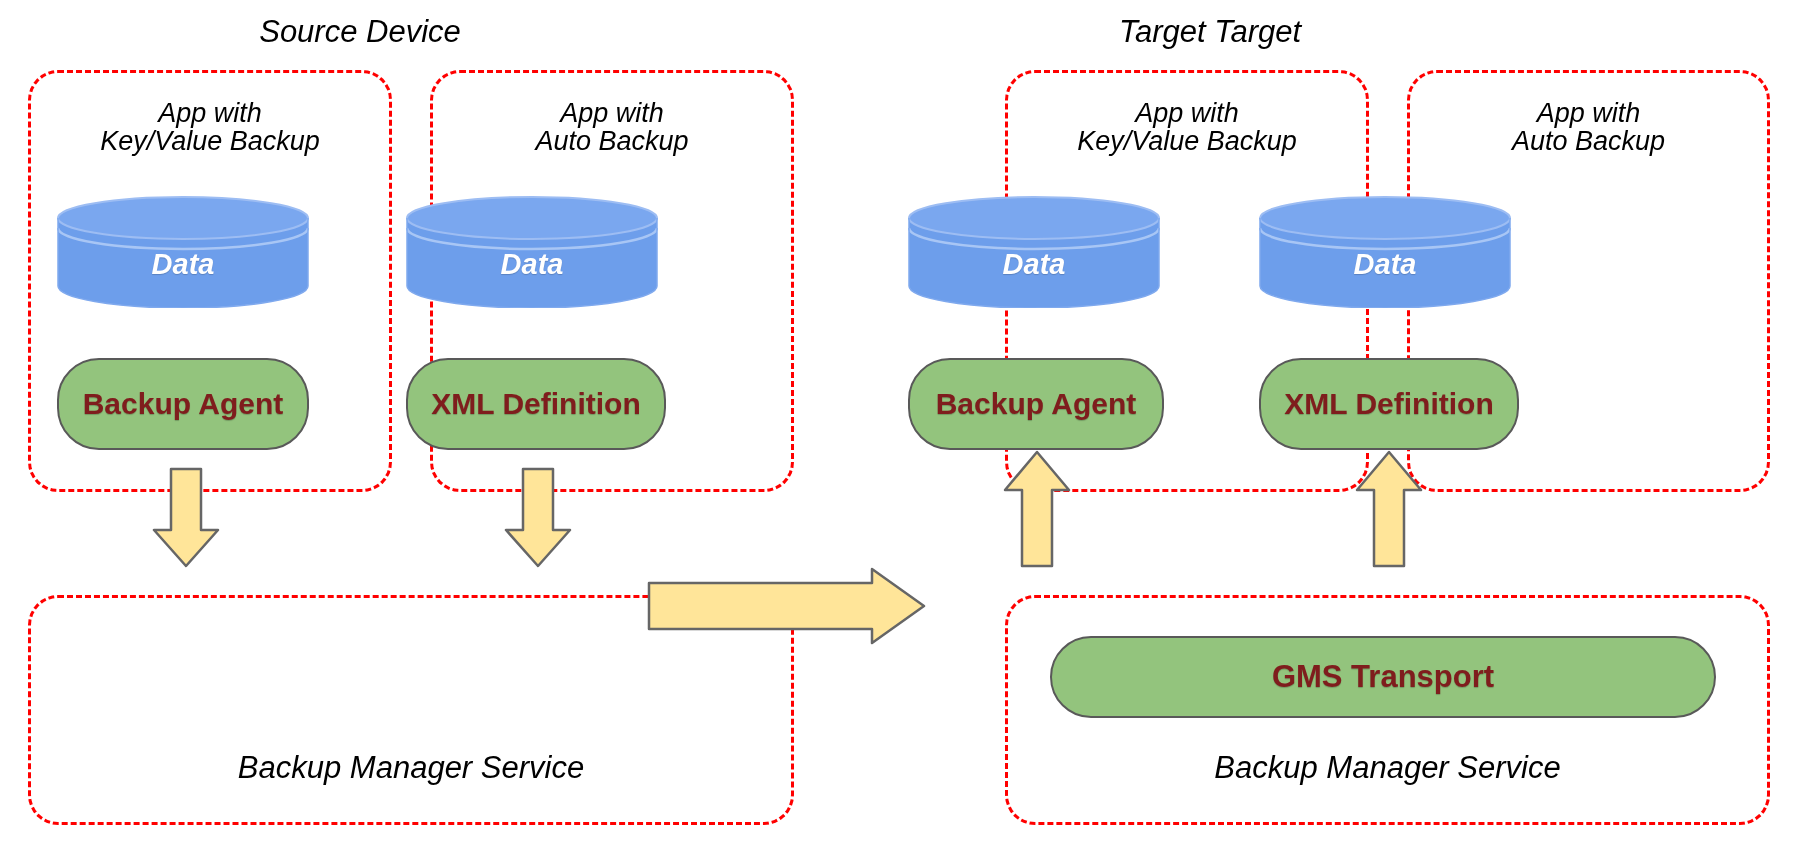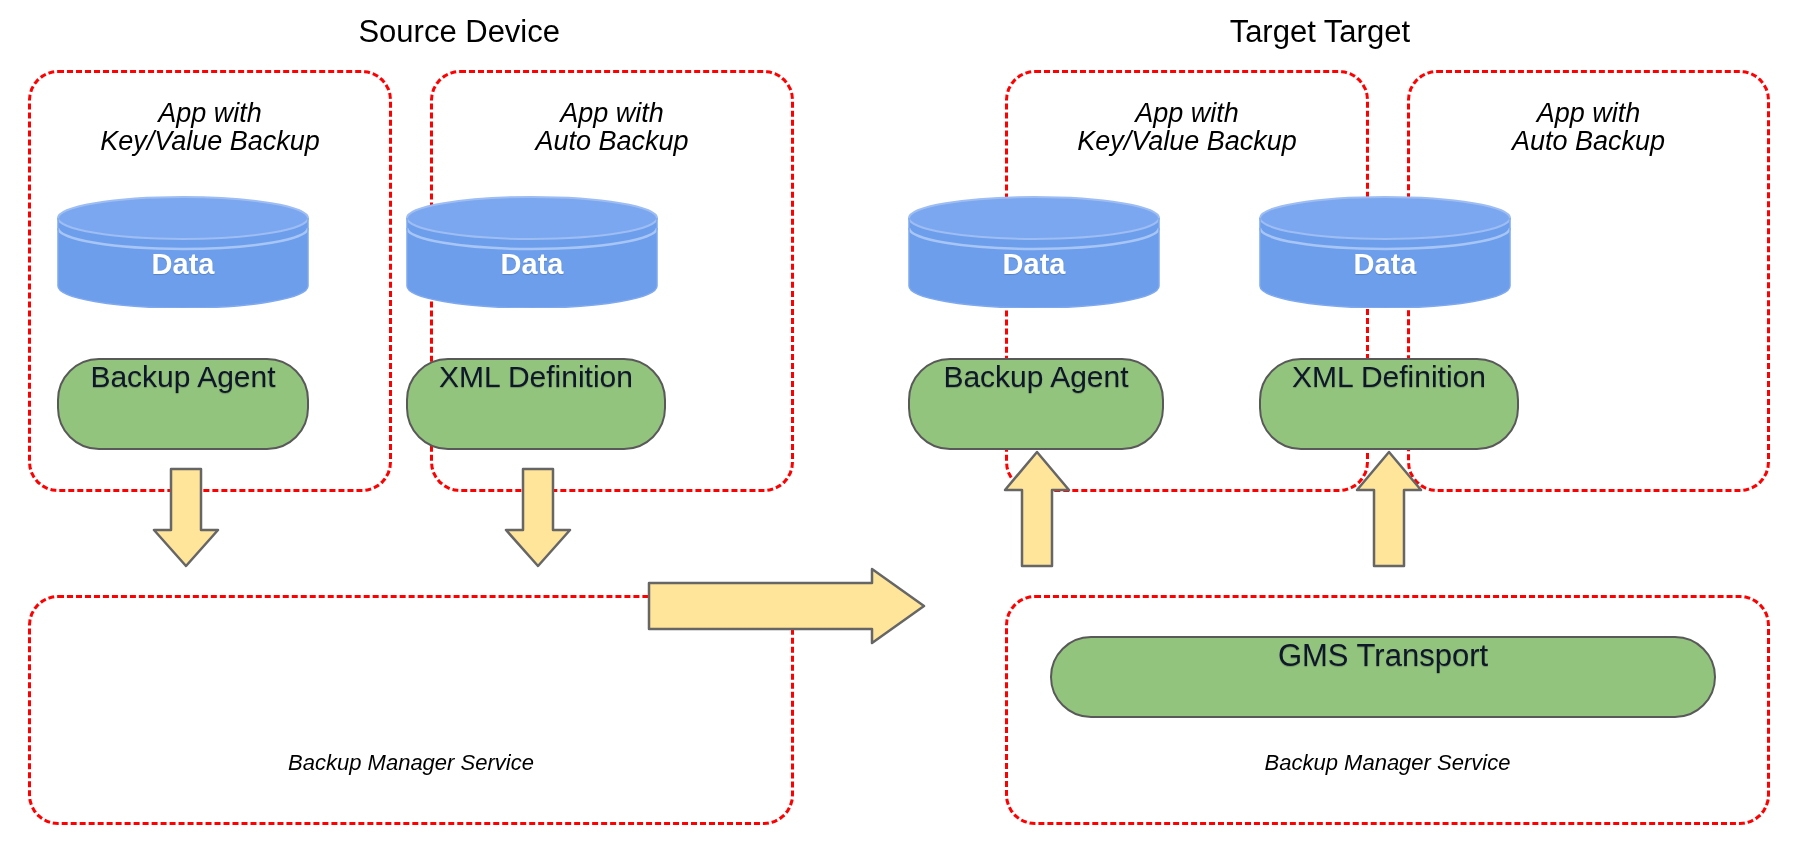--- a/index.html
+++ b/index.html
@@ -7,23 +7,24 @@
     width:1797px;height:847px;
     background:#ffffff;
     font-family:"Liberation Sans", sans-serif;
     overflow:hidden;
   }
   #stage{position:relative;width:1797px;height:847px;}
 
   
   .device-title{
     position:absolute;
+    font-style:italic;
     font-size:31px;
     color:#000000;
-    text-align:right;
+    text-align:center;
     white-space:nowrap;
     line-height:1;
   }
 
   
   .dashed-box{
     position:absolute;
     border:3px dashed #ff0000;
     border-radius:30px;
     box-sizing:border-box;
@@ -40,52 +41,52 @@
     line-height:1.04;
     white-space:pre-line;
     width:100%;
     left:0;
   }
 
   
   .svc-caption{
     position:absolute;
     font-style:italic;
-    font-size:22px;
+    font-size:31px;
     color:#000000;
     text-align:center;
     width:100%;
     left:0;
     white-space:nowrap;
   }
 
   
-  .cyl{position:absolute;}
+  .cyl{position:absolute;font-style:italic;}
   .cyl svg{display:block;}
   .cyl-label{
     position:absolute;
     width:100%;left:0;
     text-align:center;
     color:#ffffff;
     font-weight:bold;
     font-size:29px;
     text-shadow:0 1px 1px rgba(0,0,0,.18);
   }
 
   
   .pill{
     position:absolute;
     background:#93c47d;
     border:2.5px solid #595959;
     box-sizing:border-box;
     display:flex;
-    align-items:flex-start;
+    align-items:center;
     justify-content:center;
-    color:#0f172a;
-    font-weight:normal;
+    color:#7f1d1d;
+    font-weight:bold;
     text-shadow:0 1px 1px rgba(0,0,0,.22);
   }
   .pill.app-pill{border-radius:42px;font-size:30px;}
   .pill.transport-pill{border-radius:54px;font-size:31px;}
 
   
   .arrow{position:absolute;}
   .arrow svg{display:block;overflow:visible;}
 </style>
 </head>

